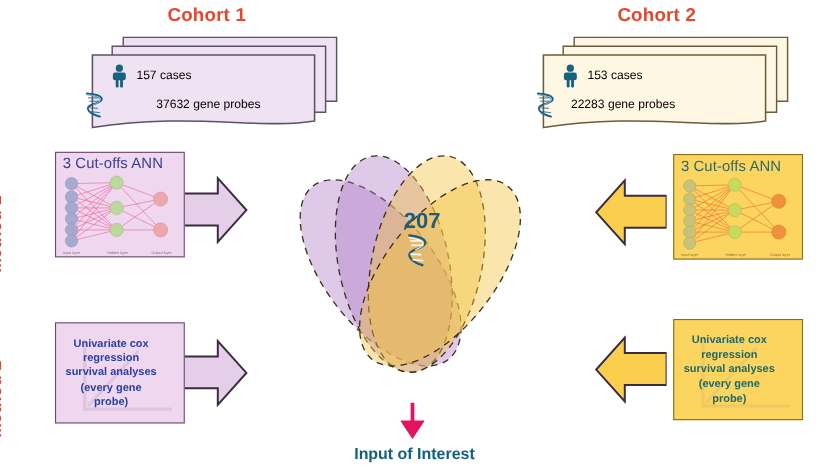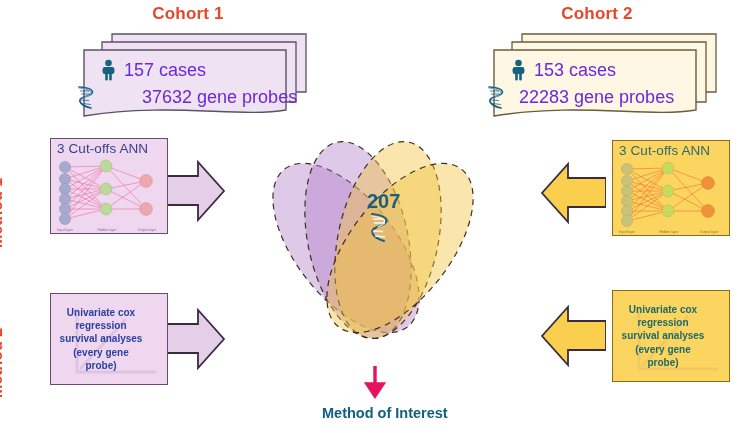--- a/index.html
+++ b/index.html
@@ -24,22 +24,22 @@
     letter-spacing:.2px;
     text-align:center;
     white-space:nowrap;
   }
 
   
   .doc-stack{width:232px;height:105px;}
   .doc-stack svg{display:block;overflow:visible;}
   .doc-text{
     position:absolute;
-    color:#6d28d9;
-    font-size:18px;
+    color:#000000;
+    font-size:11px;
     line-height:1.35;
     white-space:nowrap;
   }
   .doc-line{display:flex;align-items:center;gap:7px;}
   .doc-icon{flex:0 0 auto;}
 
   
   .method-label{
     color:#e8452a;
     font-weight:bold;
@@ -324,15 +324,15 @@
     <path d="M5,6 C20,8 21,13 11,17" fill="none" stroke="#ffffff" stroke-width="1.2" stroke-linecap="round" opacity=".85"></path>
     <path d="M6,9 L16,9" stroke="#ffffff" stroke-width="1.5" opacity=".9"></path>
     <path d="M7,13 L18,13" stroke="#ffffff" stroke-width="1.5" opacity=".9"></path>
     <path d="M6,21 L16,21.5" stroke="#ffffff" stroke-width="1.5" opacity=".9"></path>
     <path d="M8,26 L18,27" stroke="#ffffff" stroke-width="1.5" opacity=".9"></path>
   </svg>
 
   <svg class="abs" style="left:364px;top:366px;" width="22" height="34" viewBox="0 0 22 34">
     <path d="M11,0 L11,22 M11,30 L3,18 L19,18 Z" fill="#e3145f" stroke="#e3145f" stroke-width="3.4" stroke-linejoin="miter"></path>
   </svg>
-  <div class="footer-label" style="left:322px;top:405px;">Method of Interest</div>
+  <div class="footer-label" style="left:322px;top:405px;">Input of Interest</div>
 
 </div>
 
 </body></html>

